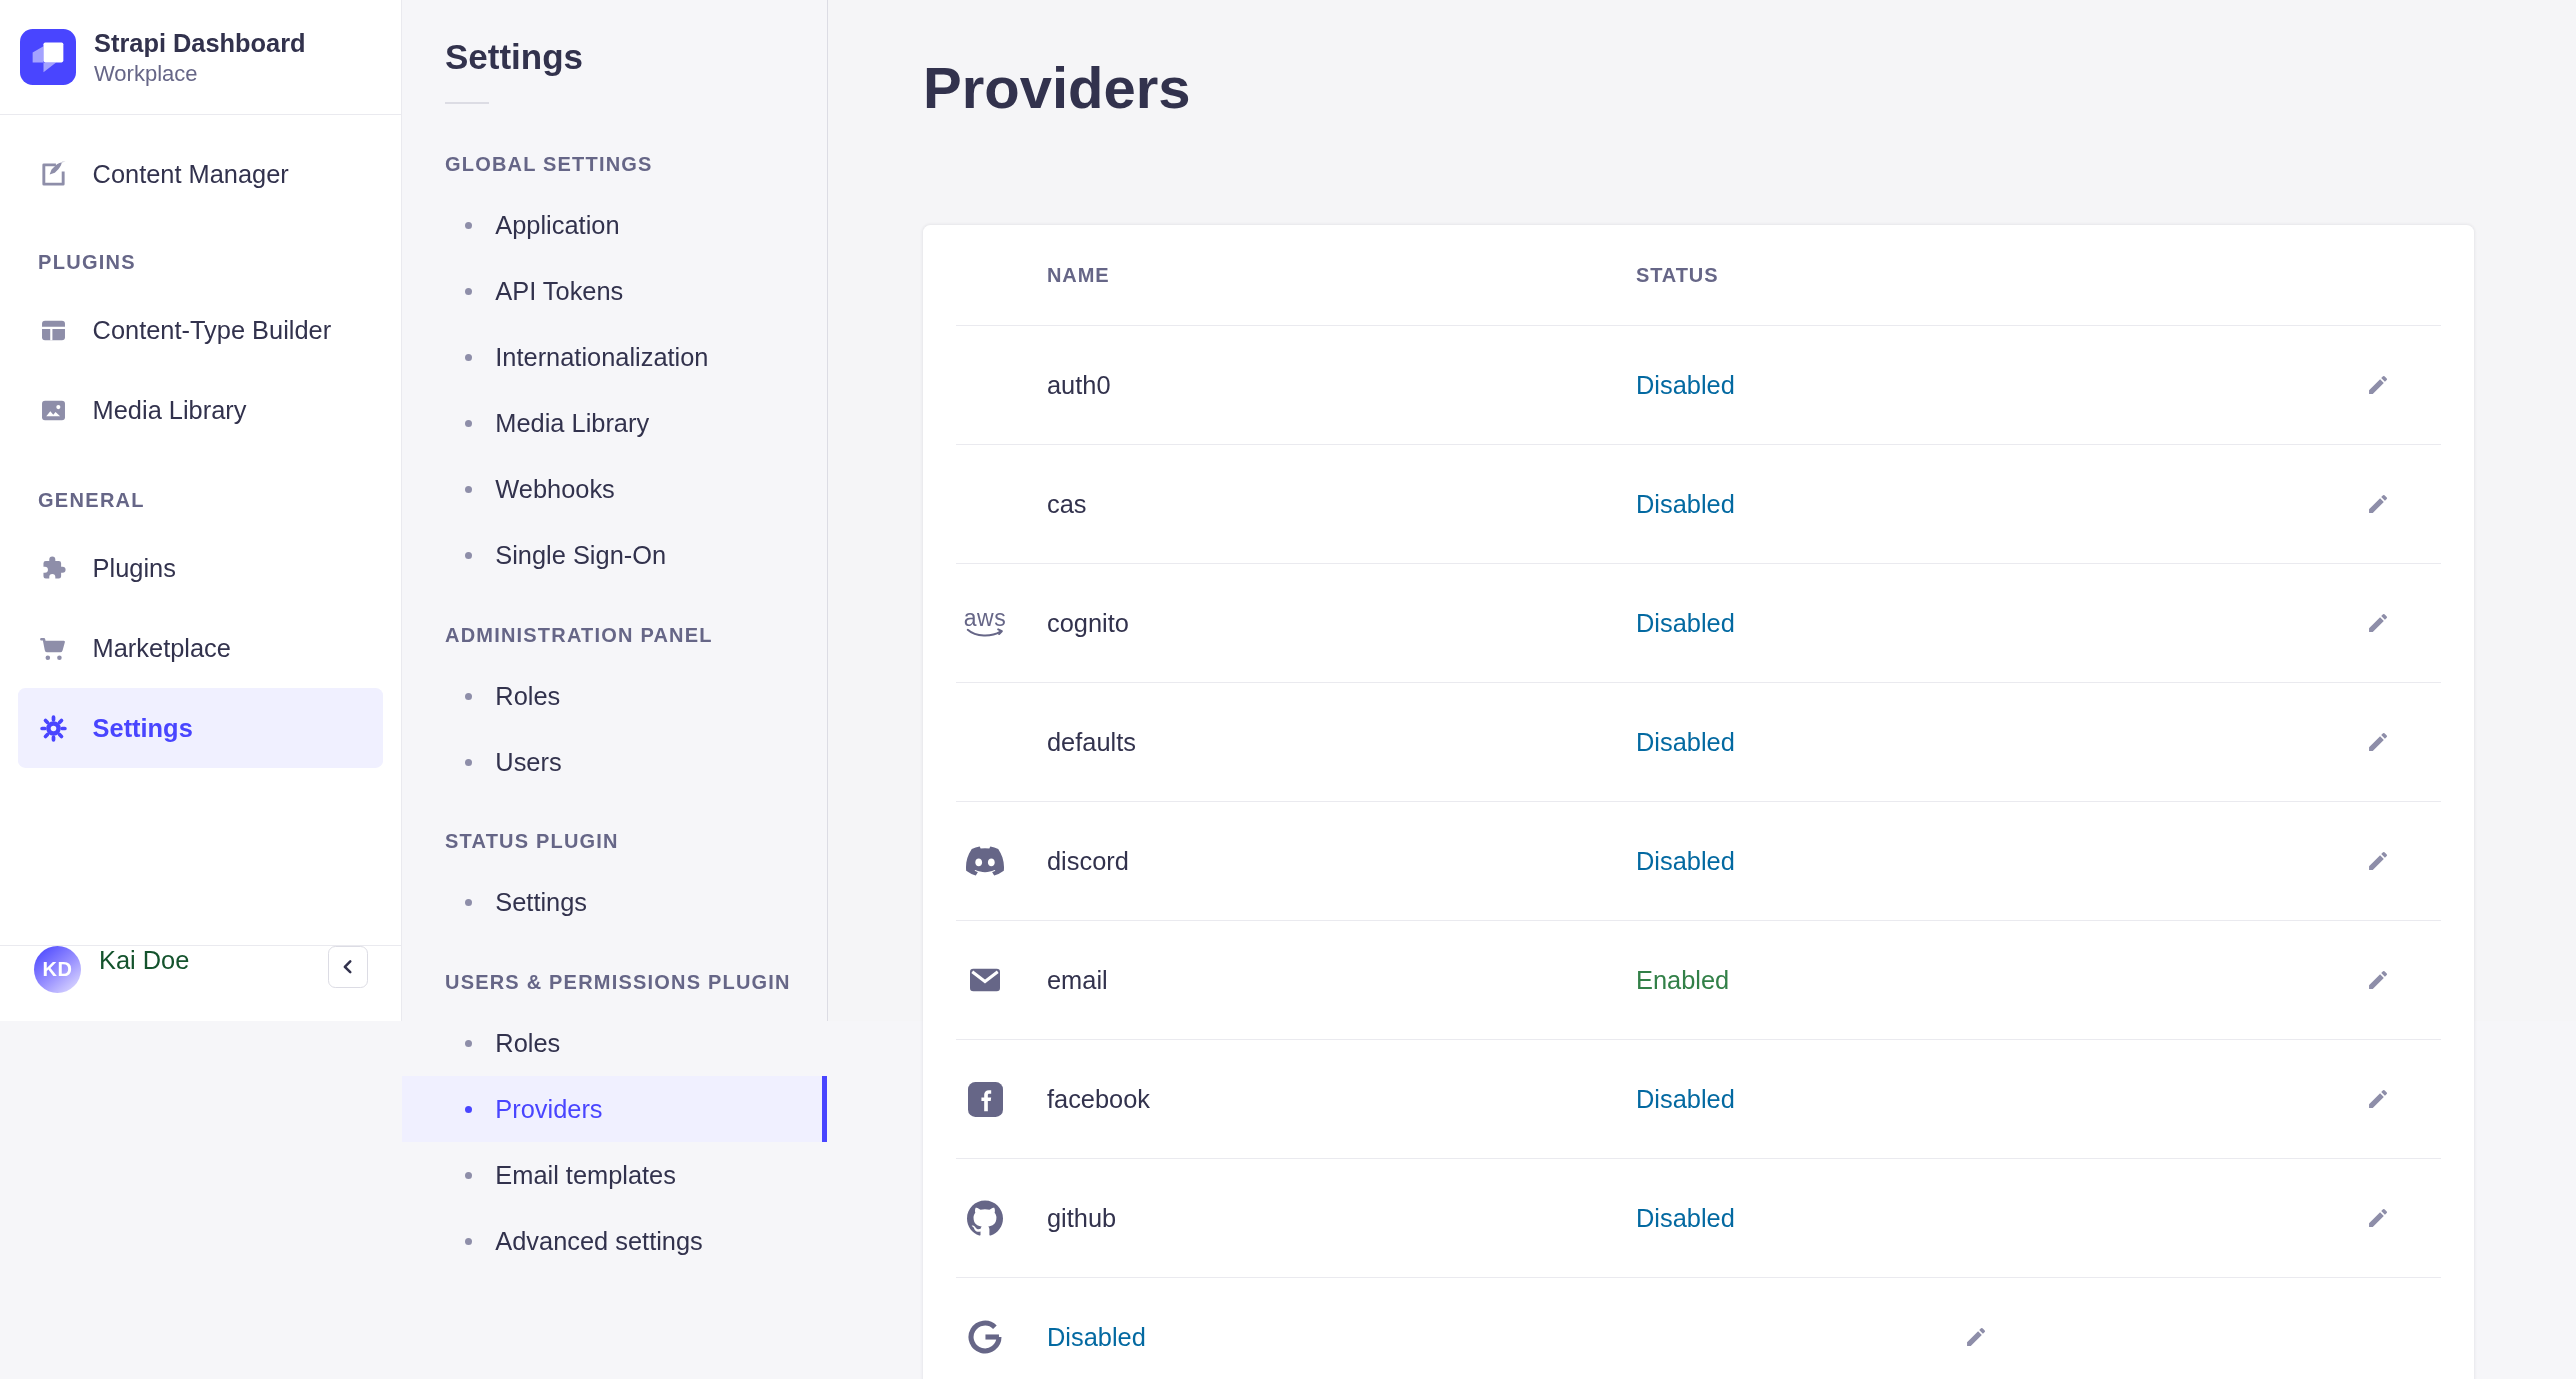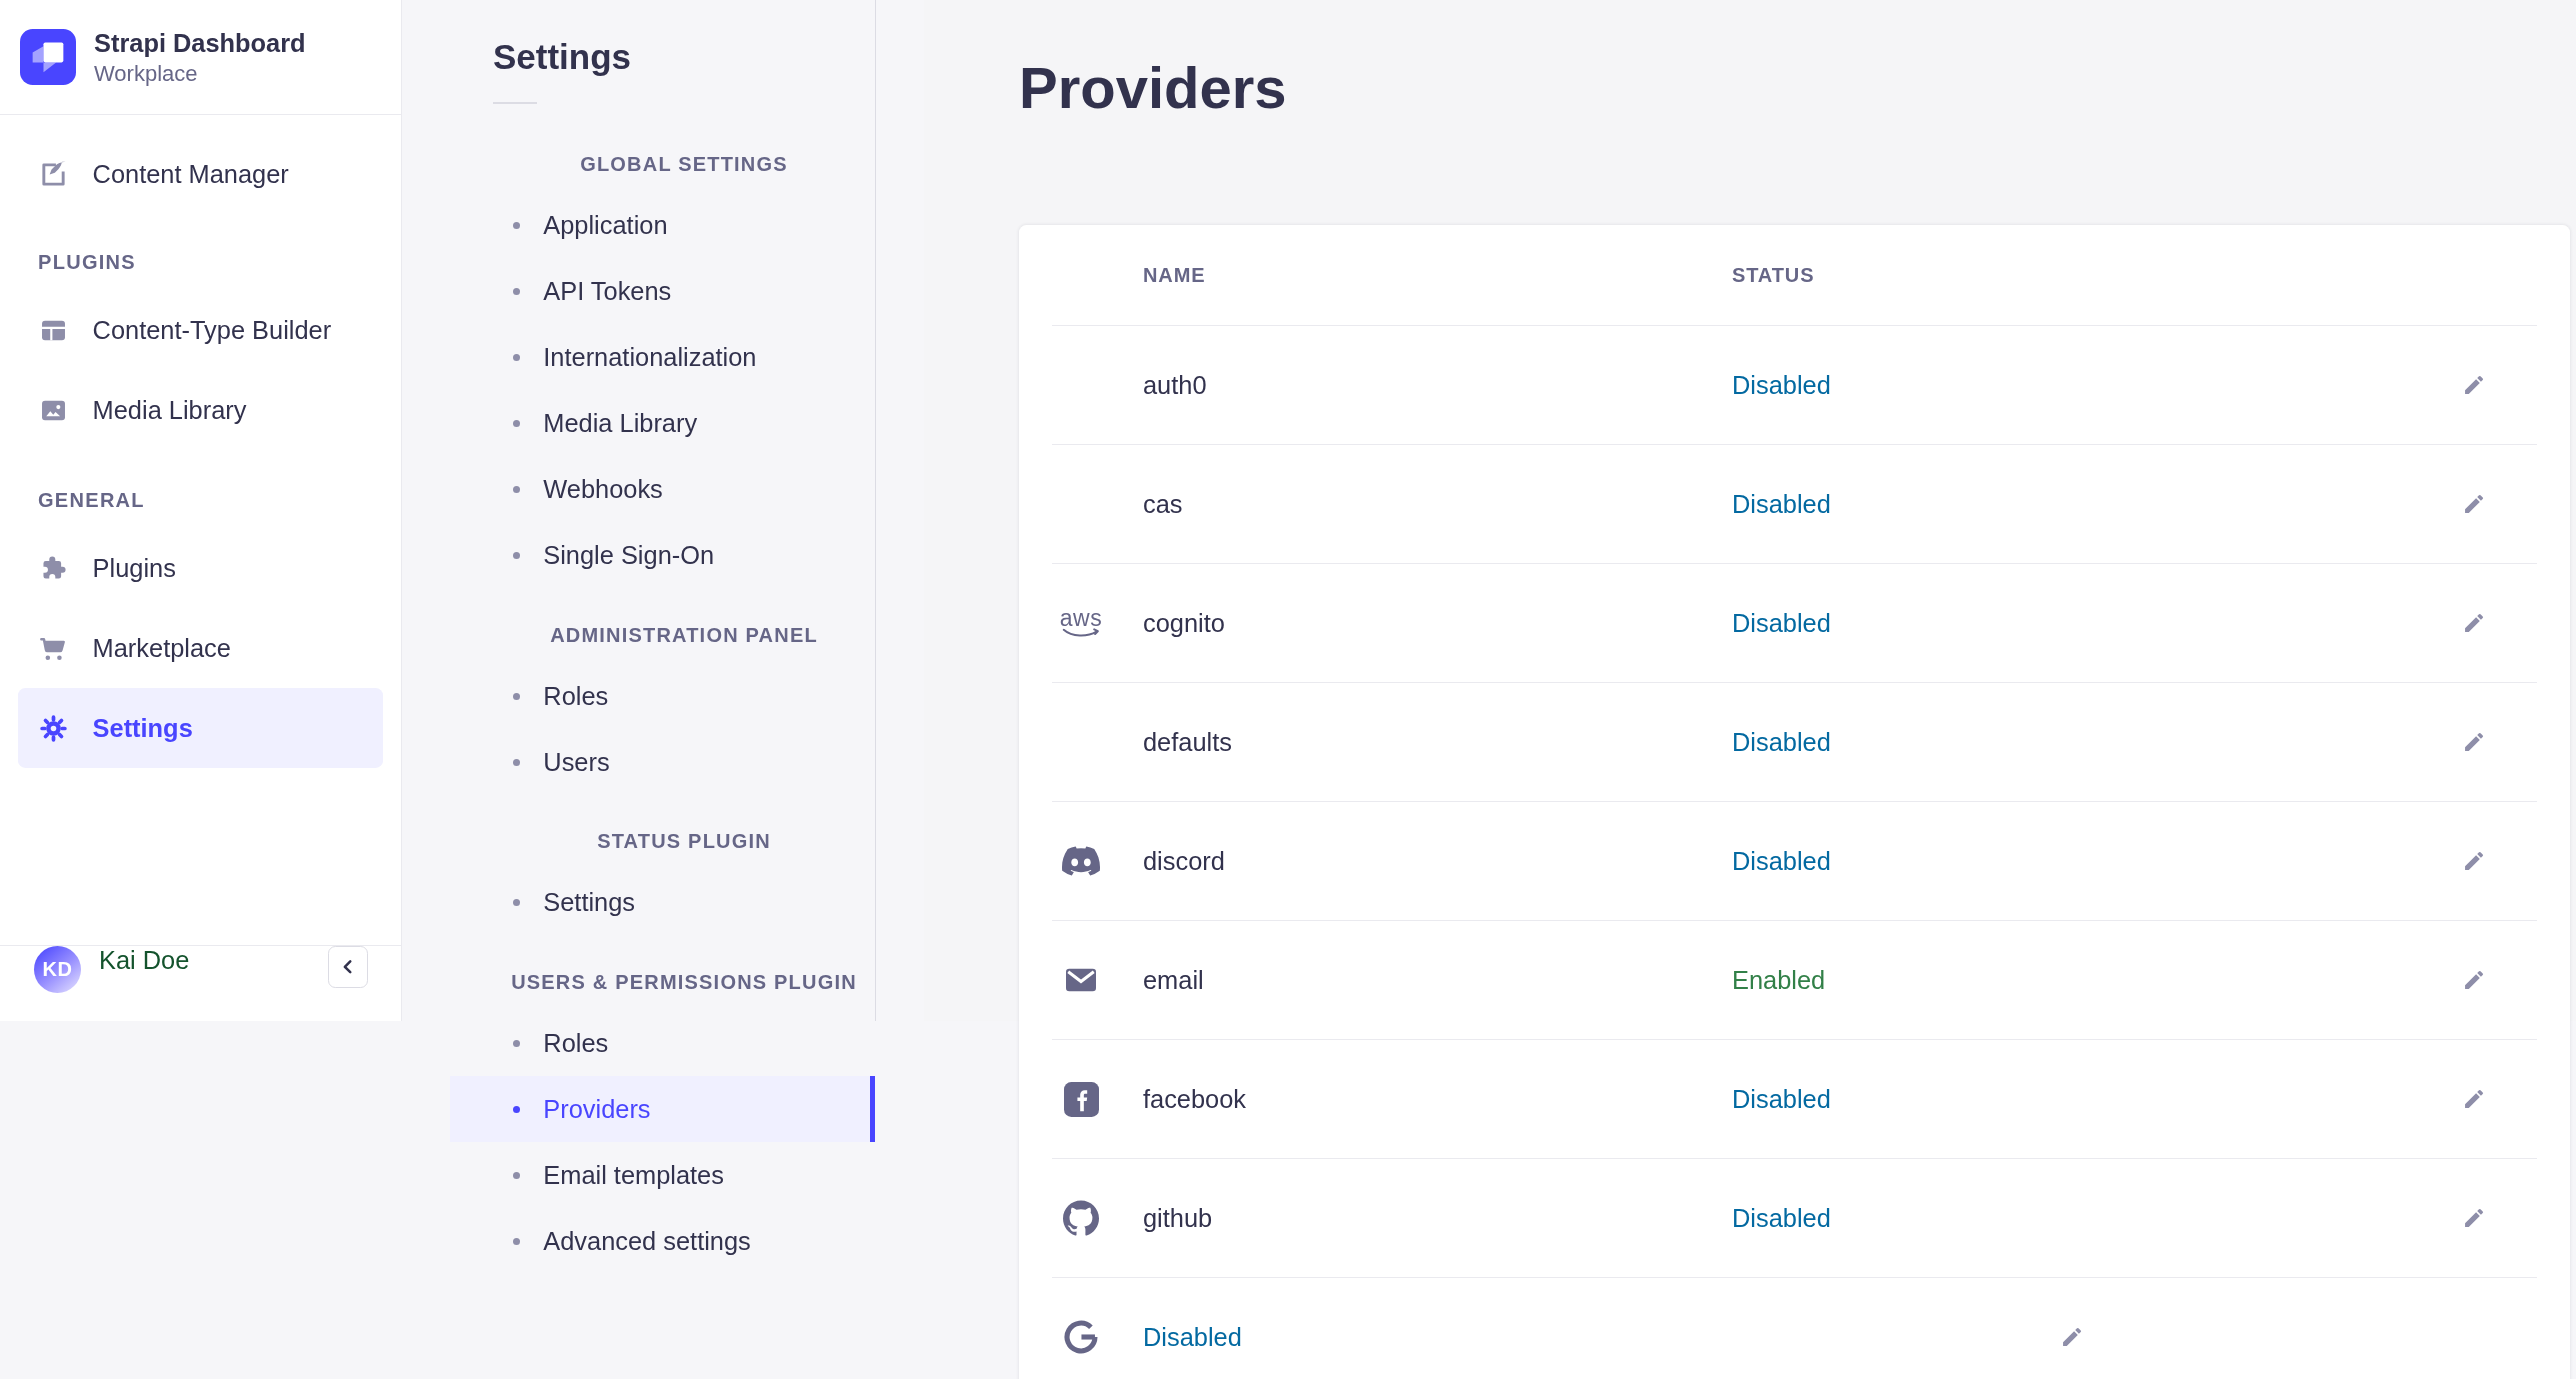--- a/index.html
+++ b/index.html
@@ -1,18 +1,18 @@
 <!DOCTYPE html>
 <html style="font-size:14.5px"><head>
 <meta charset="utf-8">
 <style>
   * { margin:0; padding:0; box-sizing:border-box; }
   html,body { width:2576px; height:1380px; overflow:hidden;
     font-family:"Liberation Sans", sans-serif; background:#f6f6f9; color:#32324d; }
-  .app { display:flex; width:2576px; height:1021px;gap:48px; }
+  .app { display:flex; width:2576px; height:1021px; }
 
   
   .nav { width:402px; min-width:402px; background:#ffffff; border-right:0.9px solid #eaeaef;
     display:flex; flex-direction:column; }
   .brand { height:115px; border-bottom:0.9px solid #eaeaef; display:flex; align-items:center;
     padding-left:20px; }
   .brand-logo { width:56px; height:56px; flex:0 0 56px; }
   .brand-text { margin-left:18px; }
   .brand-title { font-size:25.4px; font-weight:700; color:#32324d; line-height:33px; }
   .brand-subtitle { font-size:22px; color:#666687; line-height:27px; }
@@ -43,21 +43,21 @@
   
   .subnav { width:426px; min-width:426px; background:#f6f6f9; border-right:0.9px solid #dcdce4;
     padding-top:36px; }
   .subnav-title { margin-left:43px; font-size:35px; font-weight:700; color:#32324d;
     line-height:42px; }
   .subnav-divider { width:44px; height:2.7px; background:#dcdce4; margin:23.6px 0 0 43px;
     border:none; }
   .sub-section { margin-top:33px; }
   .sub-section.first { margin-top:47px; }
   .sub-section-title { height:27px; line-height:27px; margin-left:43px; font-size:20px;
-    font-weight:700; letter-spacing:1.2px; color:#666687;text-align:center; }
+    font-weight:700; letter-spacing:1.2px; color:#666687; }
   .sub-list { list-style:none; margin-top:14.5px; }
   .sub-item { height:66px; display:flex; align-items:center; padding-left:63px;
     font-size:25.4px; color:#32324d; cursor:pointer; }
   .bullet { width:7.3px; height:7.3px; border-radius:50%; background:#8e8ea9;
     margin-right:23px; flex:0 0 7.3px; }
   .sub-item.active { background:#f0f0ff; border-right:5.4px solid #4945ff; color:#4945ff;
     font-weight:500; }
   .sub-item.active .bullet { background:#4945ff; }
 
   

